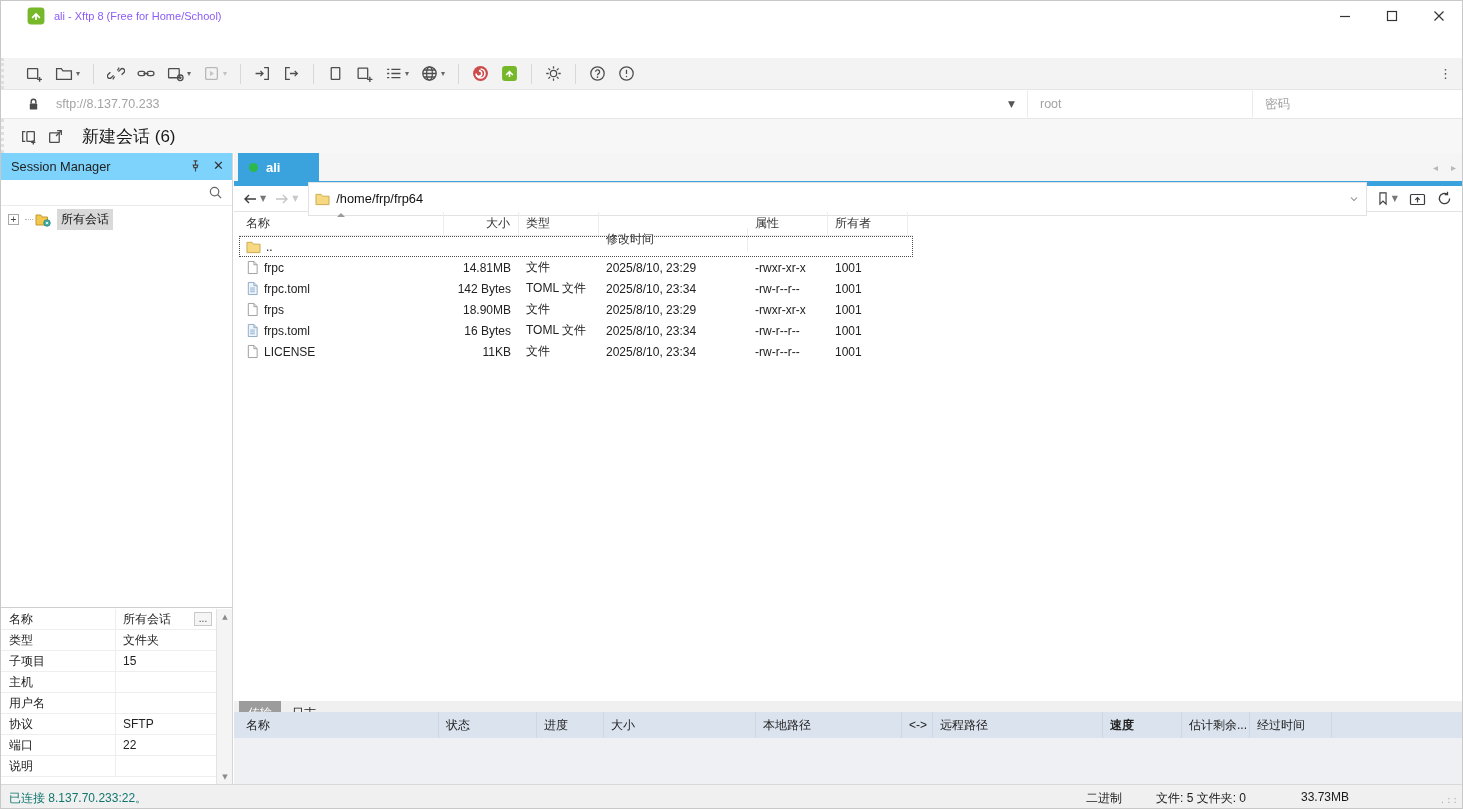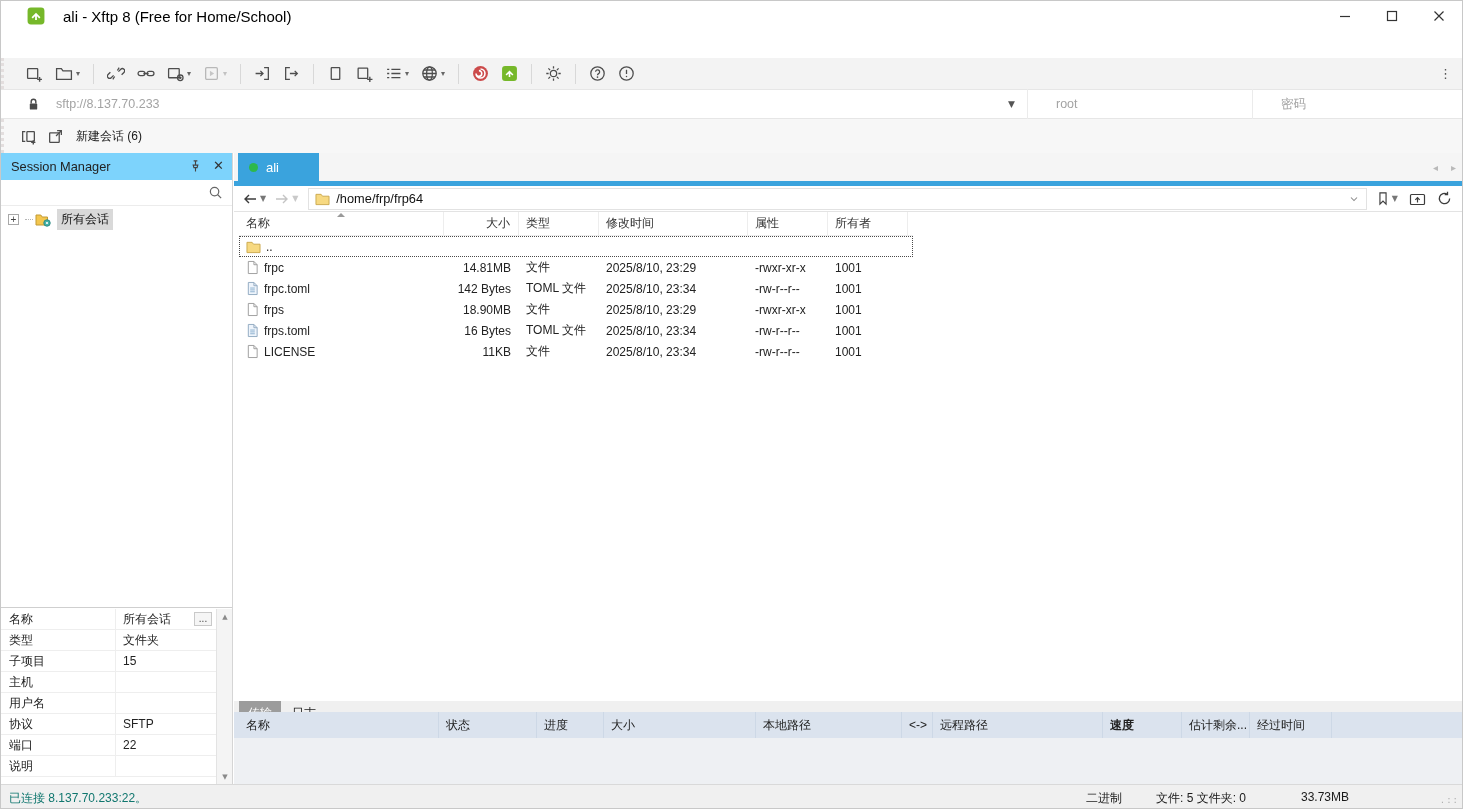--- a/index.html
+++ b/index.html
@@ -3,47 +3,47 @@
 <meta charset="utf-8">
 <style>
 *{box-sizing:border-box;margin:0;padding:0}
 html,body{background:#fff}
 body{font-family:"Liberation Sans","DejaVu Sans",sans-serif;font-size:12px;color:#222}
 .window{position:relative;width:1463px;height:809px;background:#fff;overflow:hidden;border:1px solid #c8c8c8}
 svg{display:block}
 
 .titlebar{position:absolute;left:0;top:0;right:0;height:30px;background:#fff;display:flex;align-items:center}
 .app-icon{margin-left:26px}
-.title-text{margin-left:18px;font-size:15px;color:#000000}
+.title-text{margin-left:9px;font-size:11px;color:#8b5cf6}
 .win-btns{position:absolute;right:0;top:0;height:30px;display:flex}
 .win-btn{width:47px;height:30px;display:flex;align-items:center;justify-content:center;color:#333}
 
 .menubar{position:absolute;left:0;top:30px;right:0;height:27px;background:#f3f3f3;display:flex;align-items:center;padding-left:12px;border-left:3px dotted #e3dede}
 .menu-item{padding:5px 13px;color:#1a1a1a;font-size:12.5px}
 
 .toolbar{position:absolute;left:0;top:57px;right:0;height:31px;background:#f3f3f3;display:flex;align-items:center;padding-left:16px;border-left:3px dotted #e3dede}
 .tb-groups{display:flex;align-items:center}
 .tb-btn{display:flex;align-items:center;padding:3px 4px;margin:0 2px;border-radius:2px}
 .tb-ic{display:block}
 .tb-caret{font-size:8px;color:#666;margin-left:3px;font-family:"DejaVu Sans",sans-serif}
 .tb-sep{width:1px;height:20px;background:#d8d8d8;margin:0 7px}
 .tb-btn.disabled .tb-caret{color:#c2c2c2}
 .tb-overflow{position:absolute;right:10px;top:57px;height:31px;display:flex;align-items:center;color:#555;font-size:13px;font-family:"DejaVu Sans",sans-serif}
 
 .addressbar{position:absolute;left:0;top:88px;right:0;height:30px;background:#fff;border-top:1px solid #e6e6e6;border-bottom:1px solid #e6e6e6;display:flex;align-items:center}
 .addr-lock{margin-left:26px}
 .addr-url{flex:1;margin-left:16px;color:#a3a3a3;font-size:12.5px}
 .addr-caret{color:#555;font-size:9px;margin-right:12px;font-family:"DejaVu Sans",sans-serif}
-.addr-field{height:30px;display:flex;align-items:center;border-left:1px solid #ebebeb;padding-left:28px;color:#a3a3a3;font-size:12.5px}
+.addr-field{height:30px;display:flex;align-items:center;border-left:1px solid #ebebeb;padding-left:12px;color:#a3a3a3;font-size:12.5px}
 .field-user{width:225px}
 .field-pass{width:210px}
 
 .sessionstrip{position:absolute;left:0;top:118px;right:0;height:34px;background:#f7f7f7;display:flex;align-items:center;padding-left:16px;border-left:3px dotted #e3dede}
 .ss-btn{display:flex;align-items:center;margin-right:10px}
-.ss-label{color:#1a1a1a;font-size:12px;margin-left:2px}
+.ss-label{color:#1a1a1a;font-size:17px;margin-left:8px}
 
 .sidebar{position:absolute;left:0;top:152px;width:232px;bottom:24px;background:#fff;border-right:1px solid #d5d5d5}
 .sm-header{position:absolute;left:0;top:0;right:0;height:27px;display:flex;align-items:center;background:#7dd3fc}
 .sm-title{margin-left:10px;font-size:12.8px;color:#222}
 .sm-hbtn{position:absolute;top:6px}
 .sm-pin{right:30px}
 .sm-close{right:8px;color:#333;font-size:13px;line-height:13px;font-family:"DejaVu Sans",sans-serif}
 .sm-search{position:absolute;left:0;top:27px;right:0;height:26px;border-bottom:1px solid #ececec}
 .sm-search-ic{position:absolute;right:9px;top:5px}
 .sm-tree{position:absolute;left:0;top:56px;right:0}
@@ -60,29 +60,29 @@
 .prop-value{flex:1;padding-left:7px;color:#222}
 .prop-more{position:absolute;right:4px;top:3px;width:18px;height:14px;border:1px solid #c9c9c9;background:#f5f5f5;color:#444;font-size:10px;line-height:11px;text-align:center}
 .props-scroll{position:absolute;right:0;top:1px;bottom:0;width:16px;background:#f4f4f4;border-left:1px solid #e3e3e3}
 .ps-arrow{position:absolute;left:0;width:16px;height:15px;display:flex;align-items:center;justify-content:center;color:#8a8a8a;font-size:7px;font-family:"DejaVu Sans",sans-serif}
 .ps-up{top:0}.ps-down{bottom:0}
 
 .main{position:absolute;left:233px;top:152px;right:0;bottom:24px;background:#fff}
 .tabbar{position:absolute;left:0;top:0;right:0;height:28px;background:#f5f5f5}
 .session-tab{position:absolute;left:4px;top:0;width:81px;height:28px;background:#3aa3dd;color:#fff;display:flex;align-items:center;padding-left:11px}
 .tab-dot{width:9px;height:9px;border-radius:50%;background:#2db84d;margin-right:8px}
-.tab-label{font-weight:normal;font-size:13px}
+.tab-label{font-weight:bold;font-size:13px}
 .tab-scrolls{position:absolute;right:6px;top:0;height:28px;display:flex;align-items:center;gap:13px;color:#b9b9b9;font-size:10px;font-family:"DejaVu Sans",sans-serif}
 .accent-strip{position:absolute;left:0;top:28px;right:0;height:5px;background:#3aa3dd}
 
 .pathbar{position:absolute;left:0;top:33px;right:0;height:26px;background:#fff;border-bottom:1px solid #e3e3e3;display:flex;align-items:center}
 .nav-btn{display:flex;align-items:center;margin-left:8px}
 .nav-caret{font-size:8px;color:#777;margin-left:2px;font-family:"DejaVu Sans",sans-serif}
 .nav-caret.dis{color:#c9c9c9}
-.path-field{flex:1;height:22px;margin-left:10px;border:1px solid #e2e2e2;background:#fff;display:flex;align-items:center;padding:4px 6px}
+.path-field{flex:1;height:22px;margin-left:10px;border:1px solid #e2e2e2;background:#fff;display:flex;align-items:center;padding:16px 6px}
 .path-folder{margin-right:6px}
 .path-text{flex:1;font-size:12.8px;color:#111}
 .path-chevron{color:#888}
 .path-tools{display:flex;align-items:center;gap:11px;margin:0 10px 0 9px}
 
 .filehead{position:absolute;left:5px;top:59px;width:674px;height:24px;display:flex;border-bottom:1px solid #ededed}
 .fh-cell{position:relative;display:flex;align-items:center;padding-left:7px;border-right:1px solid #ededed;color:#333;height:100%}
 .fh-cell.right{justify-content:flex-end;padding-right:8px}
 .sort-caret{position:absolute;left:50%;top:1px;margin-left:-4px;width:0;height:0;border-left:4px solid transparent;border-right:4px solid transparent;border-bottom:4px solid #9a9a9a}
 .filebody{position:absolute;left:5px;top:83px;width:674px}
@@ -463,21 +463,21 @@
               <path d="M11.2 0.9v3h-3"></path>
             </svg>
         </span>
       </div>
     </div>
 
     <div class="filehead">
         <div class="fh-cell" style="width: 205px;">名称<span class="sort-caret"></span></div>
         <div class="fh-cell right" style="width: 75px;">大小</div>
         <div class="fh-cell" style="width: 80px;">类型</div>
-        <div class="fh-cell" style="width: 149px;">修改时间</div>
+        <div class="fh-cell" style="width: 149px; margin-top: 16px;">修改时间</div>
         <div class="fh-cell" style="width: 80px;">属性</div>
         <div class="fh-cell" style="width: 80px;">所有者</div>
       </div>
     <div class="filebody">
         <div class="file-row focused">
           <div class="fc" style="width: 205px;">
             <span class="fic">
               <svg width="15" height="14" viewBox="0 0 16 15">
                 <path d="M1 13.5h14V4.5H8L6.5 2.5H1z" fill="#f7d981" stroke="#caa84c"></path>
               </svg>

